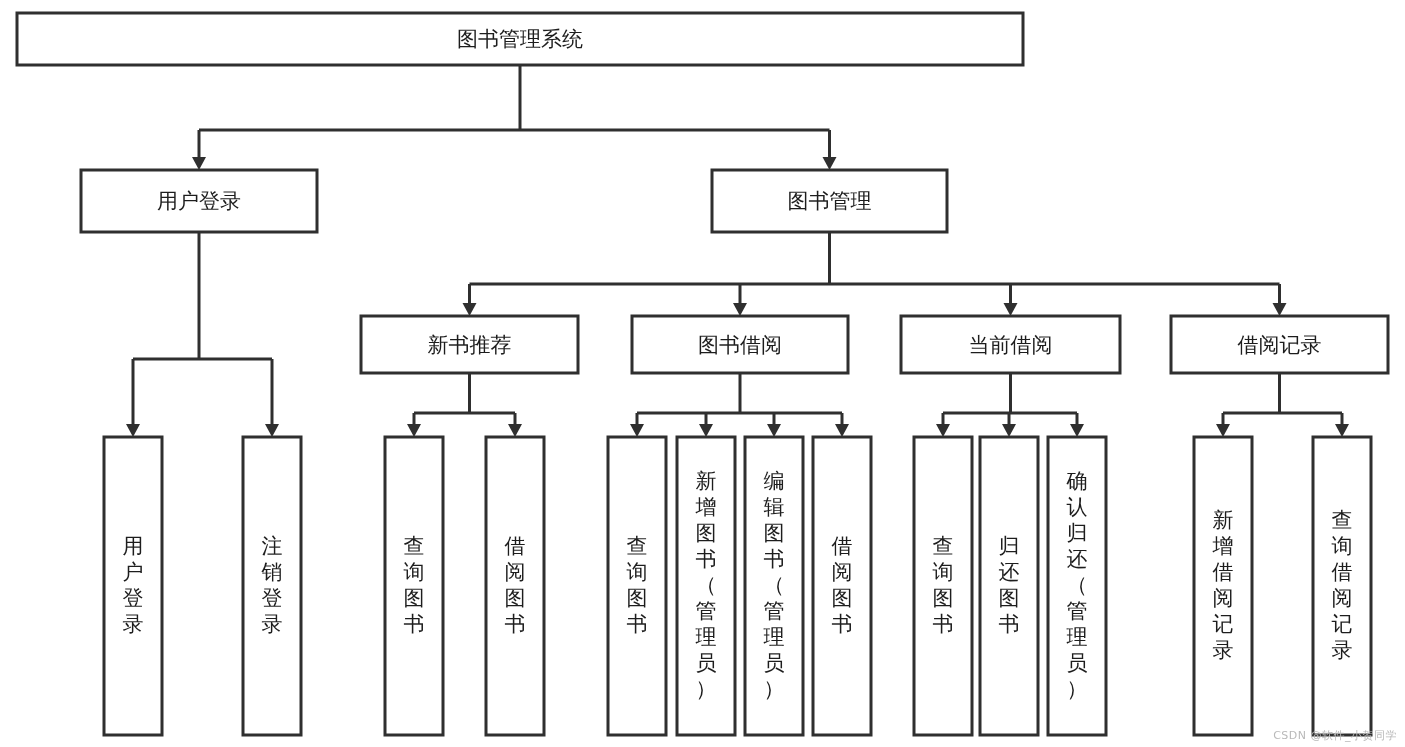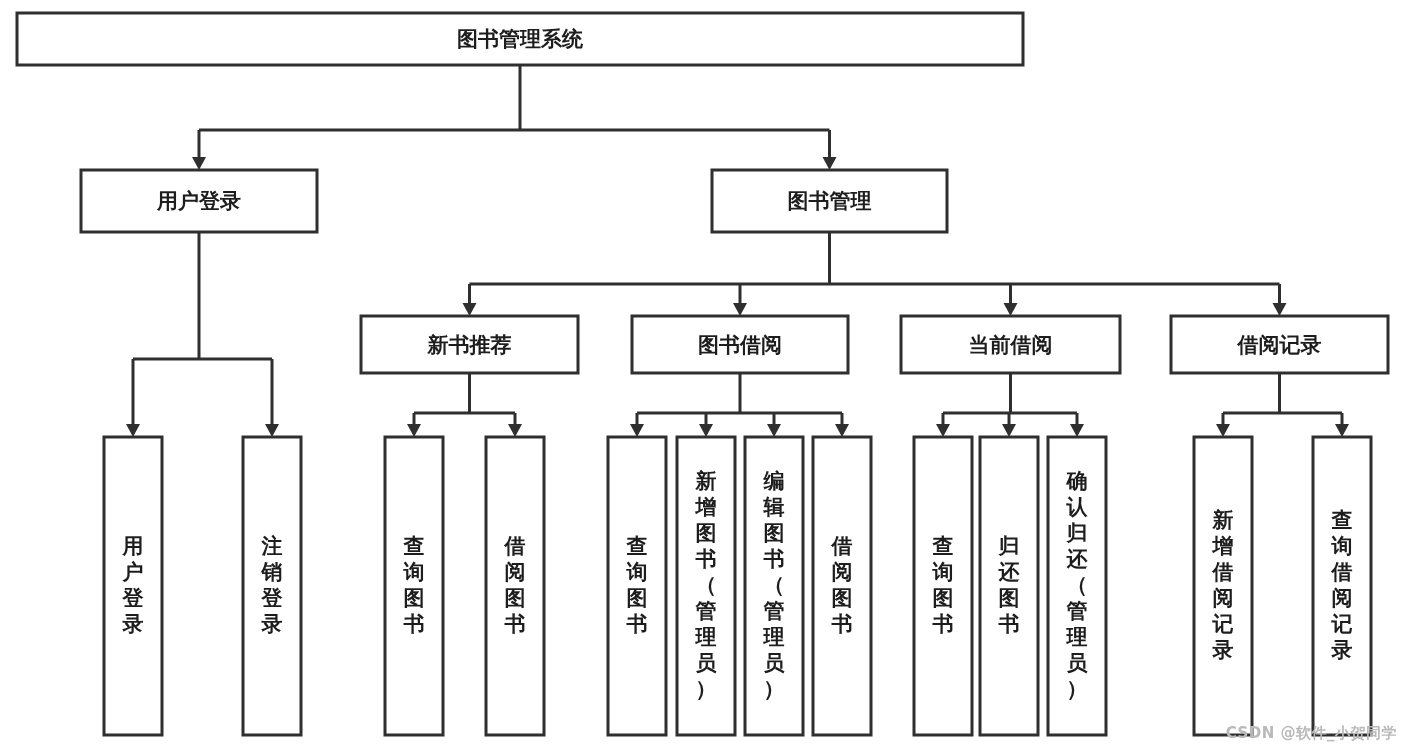--- a/index.html
+++ b/index.html
@@ -10,21 +10,20 @@
   body {
     width: 1405px;
     height: 747px;
     font-family: "DejaVu Sans", "Liberation Sans", sans-serif;
     overflow: hidden;
   }
   #diagram-root {
     position: relative;
     width: 1405px;
     height: 747px;
-    font-weight: bold;
   }
   svg.tree-canvas {
     display: block;
     width: 1405px;
     height: 747px;
   }
   .node-box {
     fill: #ffffff;
     stroke: #2f2f2f;
     stroke-width: 3;
@@ -51,21 +50,21 @@
     font-size: 21px;
     fill: #1d1d1d;
     text-anchor: middle;
     dominant-baseline: middle;
   }
   .watermark {
     position: absolute;
     right: 8px;
     bottom: 4px;
     font-family: "DejaVu Sans", "Liberation Sans", sans-serif;
-    font-size: 15px;
+    font-size: 11px;
     color: #b9b9b9;
     white-space: nowrap;
     letter-spacing: 0.5px;
   }
 </style>
 </head>
 <body>
 
 <div id="diagram-root">
   <svg class="tree-canvas" viewBox="0 0 1405 747" xmlns="http://www.w3.org/2000/svg">

